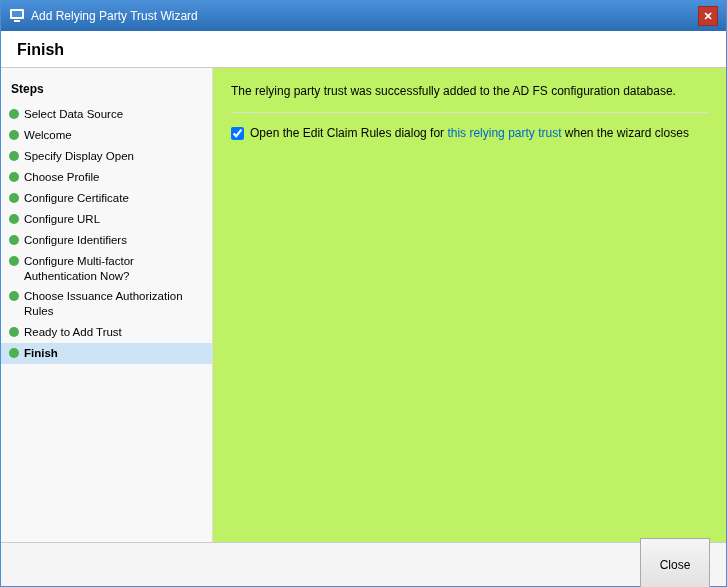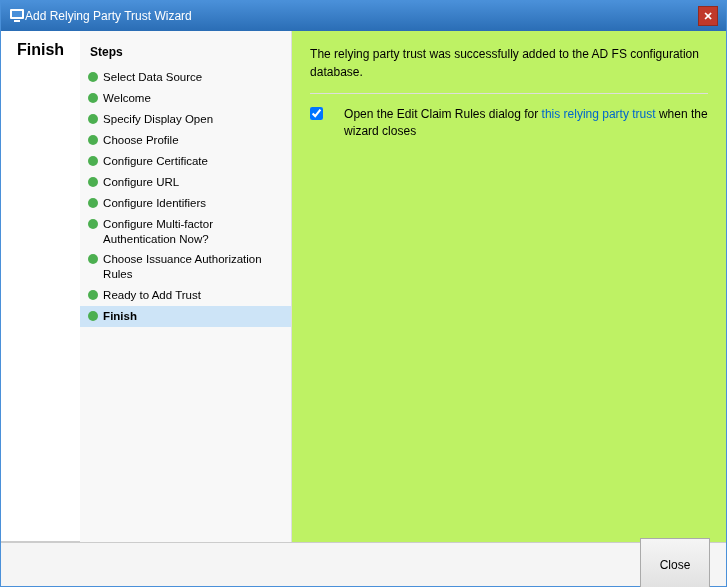--- a/index.html
+++ b/index.html
@@ -28,21 +28,21 @@
       display: flex;
       align-items: center;
       justify-content: space-between;
       padding: 0 8px;
       height: 30px;
       flex-shrink: 0;
     }
     .title-bar-left {
       display: flex;
       align-items: center;
-      gap: 0;
+      gap: 6px;
     }
     .title-bar-icon {
       width: 16px;
       height: 16px;
     }
     .title-bar-text {
       font-size: 12px;
       font-weight: normal;
     }
     .title-bar-close {
@@ -53,21 +53,21 @@
       height: 20px;
       display: flex;
       align-items: center;
       justify-content: center;
       cursor: pointer;
       font-size: 11px;
       font-weight: bold;
     }
     .content-area {
       display: flex;
-      flex-direction: row;
+      flex-direction: column;
       flex: 1;
       overflow: hidden;
     }
     .page-title {
       padding: 10px 16px 8px 16px;
       font-size: 16px;
       font-weight: bold;
       color: #000;
       border-bottom: 1px solid #ccc;
       flex-shrink: 0;
@@ -134,22 +134,22 @@
       color: #0066cc;
       text-decoration: none;
     }
     .divider {
       border: none;
       border-top: 1px solid #ddd;
       margin: 12px 0;
     }
     .checkbox-row {
       display: flex;
-      align-items: flex-start;
-      gap: 21px;
+      align-items: center;
+      gap: 6px;
       margin-top: 10px;
     }
     .checkbox-row input[type="checkbox"] {
       margin-top: 1px;
       flex-shrink: 0;
     }
     .checkbox-label {
       font-size: 12px;
       color: #000;
       line-height: 1.4;

